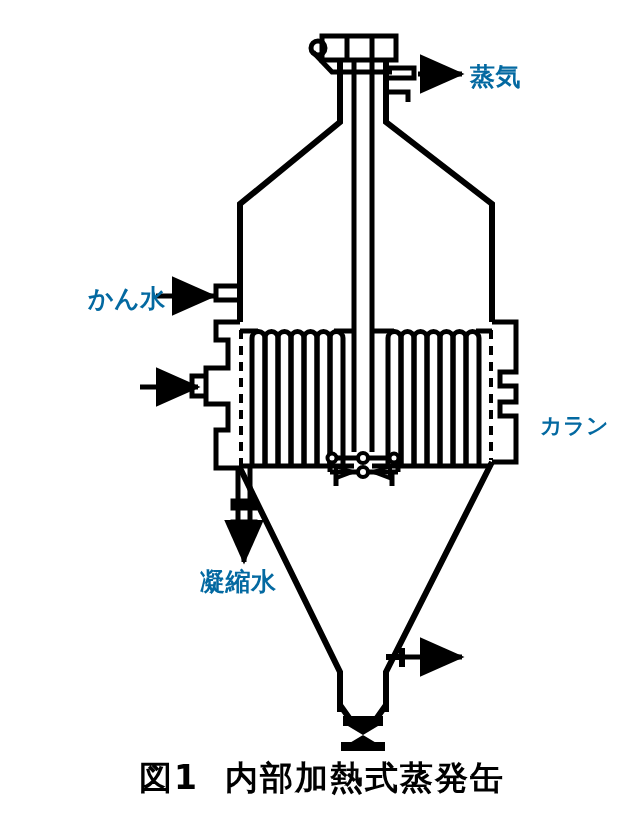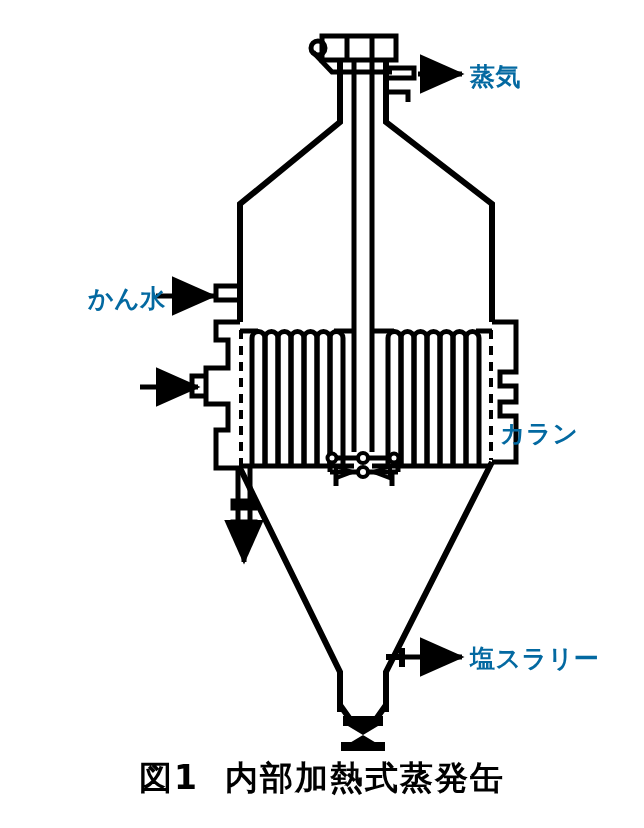--- a/index.html
+++ b/index.html
@@ -47,21 +47,21 @@
     text-align: center;
     font-size: 33px;
     font-weight: 700;
     letter-spacing: 2px;
   }
   .caption .cap-num { letter-spacing: 2px; }
   .caption .cap-gap { display: inline-block; width: 26px; }
   .lbl-steam     { left: 470px; top: 63px; }
   .lbl-brine     { left: 56px;  top: 285px; margin-left: 32px; }
   .lbl-heatsteam { left: 22px;  top: 376px; }
-  .lbl-calandria { left: 500px; top: 362px; font-size: 25px; }
+  .lbl-calandria { left: 540px; top: 362px; font-size: 22px; }
   .lbl-condens   { left: 200px; top: 568px; }
   .lbl-slurry    { left: 470px; top: 645px; }
 </style>
 </head>
 <body>
 
 <div id="figure-root">
 
   <svg id="diagram" viewBox="0 0 644 828">
 
@@ -193,20 +193,20 @@
 
   <div class="lbl lbl-side lbl-steam">蒸気</div>
 
   <div class="lbl lbl-side lbl-brine">かん水</div>
 
 
   <div class="lbl lbl-calandria">
     <div>カラン</div>
   </div>
 
-
-  <div class="lbl lbl-side lbl-slurry">塩スラリー</div>
+  <div class="lbl lbl-side lbl-condens">凝縮水</div>
+
 
   <div class="caption">
     <span class="cap-num">図1</span><span class="cap-gap"></span><span>内部加熱式蒸発缶</span>
   </div>
 
 </div>
 
 </body></html>

